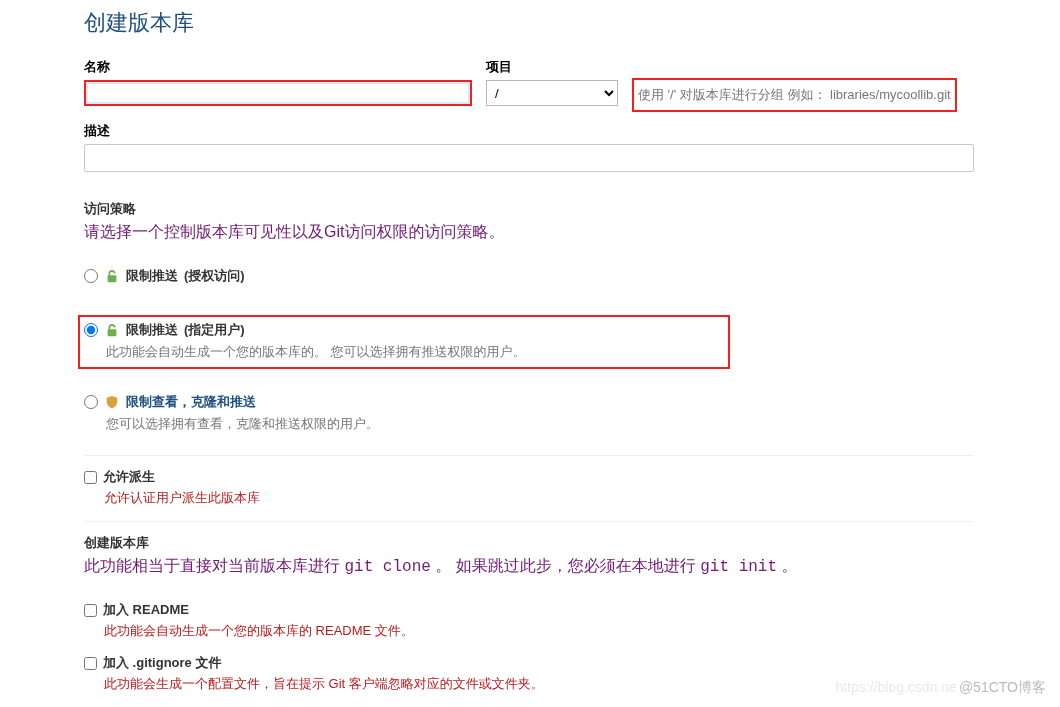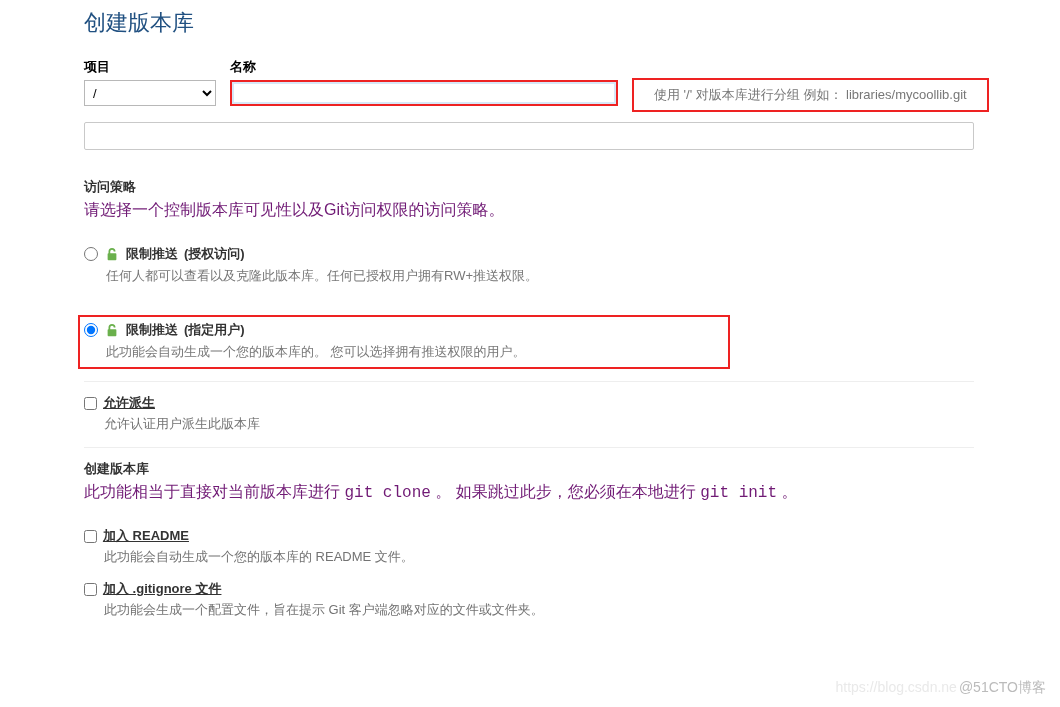--- a/index.html
+++ b/index.html
@@ -32,21 +32,21 @@
       border: 2px solid #e22; 
       outline: 2px solid #d7e8f7;
       outline-offset: -4px;
       background: #fff;
       padding: 0 6px;
       font-size: 13px;
     }
     .hint-box {
       margin-top: 20px;
       border: 2px solid #e22;
-      padding: 6px 20px;
+      padding: 6px 4px;
       font-size: 13px;
       color: #777;
       align-self: flex-start;
       white-space: nowrap;
     }
     .desc-input {
       width: 890px; height: 28px;
       border: 1px solid #c9c9c9;
       border-radius: 2px;
       background: #fff;
@@ -65,88 +65,100 @@
       display: inline-flex; width: 16px; height: 16px;
       align-items: center; justify-content: center;
     }
     .radio-label-main { font-weight: bold; font-size: 13px; }
     .radio-label-paren { font-weight: bold; font-size: 13px; text-align: center; }
     .radio-link-label { font-weight: bold; font-size: 13px; color: #205081; }
     .radio-desc { font-size: 13px; color: #777; margin: 4px 0 0 22px; }
     .hr { border: none; border-top: 1px solid #eee; margin: 8px 0 12px 0; width: 890px; }
     .checkbox-line { display: flex; align-items: center; gap: 6px; margin-bottom: 3px; }
     .checkbox-line input[type=checkbox] { width: 13px; height: 13px; }
-    .checkbox-label { font-weight: bold; font-size: 13px; text-decoration: underline; }
-    .checkbox-desc { font-size: 13px; color: #737373; margin: 0 0 14px 20px; }
+    .checkbox-label { font-weight: bold; font-size: 13px; }
+    .checkbox-desc { font-size: 13px; color: #b91c1c; margin: 0 0 14px 20px; }
     .code { font-family: Consolas, "Courier New", monospace; }
     .watermark {
       position: fixed; right: 14px; bottom: 10px;
       color: #bbb; font-size: 14px; pointer-events: none;
     }
     .watermark .faint { color: #e9e9e9; margin-right: 2px; }
     .lock-green svg { fill: #6ab04c; }
     .lock-shield svg { fill: #d9a13b; }
   </style>
 </head>
 <body>
 
 <h2 class="page-title">创建版本库</h2>
 
 <div class="form-row">
   <div class="field">
+    <label class="field-label">名称</label>
+    <input type="text" class="name-input" value="" style="">
+  </div>
+  <div class="field">
     <label class="field-label">项目</label>
     <select class="project-select">
       <option>/</option>
     </select>
   </div>
-  <div class="field">
-    <label class="field-label">名称</label>
-    <input type="text" class="name-input" value="" style="">
-  </div>
   <div class="hint-box">使用 '/' 对版本库进行分组 例如：  libraries/mycoollib.git</div>
 </div>
 
 <div class="field">
+  <label class="field-label">描述</label>
   <input type="text" class="desc-input" value="" style="">
 </div>
 
 <div class="section-title">访问策略</div>
 <div class="section-sub">请选择一个控制版本库可见性以及Git访问权限的访问策略。</div>
 
 <div class="radio-group">
 
   <div class="radio-item">
     <label class="radio-line">
       <input type="radio" name="access" style="">
       <span class="icon-lock lock-green">
         <svg viewBox="0 0 16 16" width="14" height="14">
             <path d="M4 7V5a4 4 0 018 0h-2a2 2 0 00-4 0v2h6a1 1 0 011 1v6a1 1 0 01-1 1H4a1 1 0 01-1-1V8a1 1 0 011-1z"></path>
           </svg>
       </span>
       <span class="radio-label-main">限制推送</span>
       <span class="radio-label-paren">(授权访问)</span>
     </label>
-    <div class="radio-desc">任何人都可以查看以及克隆此版本库。任何已授权用户拥有RW+推送权限。</div>
   </div>
 
   <div class="radio-item highlighted">
     <label class="radio-line">
       <input type="radio" name="access" checked="" style="">
       <span class="icon-lock lock-green">
         <svg viewBox="0 0 16 16" width="14" height="14">
             <path d="M4 7V5a4 4 0 018 0h-2a2 2 0 00-4 0v2h6a1 1 0 011 1v6a1 1 0 01-1 1H4a1 1 0 01-1-1V8a1 1 0 011-1z"></path>
           </svg>
       </span>
       <span class="radio-label-main">限制推送</span>
       <span class="radio-label-paren">(指定用户)</span>
     </label>
     <div class="radio-desc">此功能会自动生成一个您的版本库的。 您可以选择拥有推送权限的用户。</div>
   </div>
 
 
+  <div class="radio-item">
+    <label class="radio-line">
+      <input type="radio" name="access" style="">
+      <span class="icon-lock lock-shield">
+        <svg viewBox="0 0 16 16" width="14" height="14">
+            <path d="M8 1l6 2v4c0 4-2.5 7-6 8-3.5-1-6-4-6-8V3l6-2z"></path>
+          </svg>
+      </span>
+      <span class="radio-link-label">限制查看，克隆和推送</span>
+    </label>
+    <div class="radio-desc">您可以选择拥有查看，克隆和推送权限的用户。</div>
+  </div>
 
 </div>
 
 <hr class="hr">
 
 <label class="checkbox-line">
   <input type="checkbox" style="">
   <span class="checkbox-label">允许派生</span>
 </label>
 <div class="checkbox-desc">允许认证用户派生此版本库</div>

